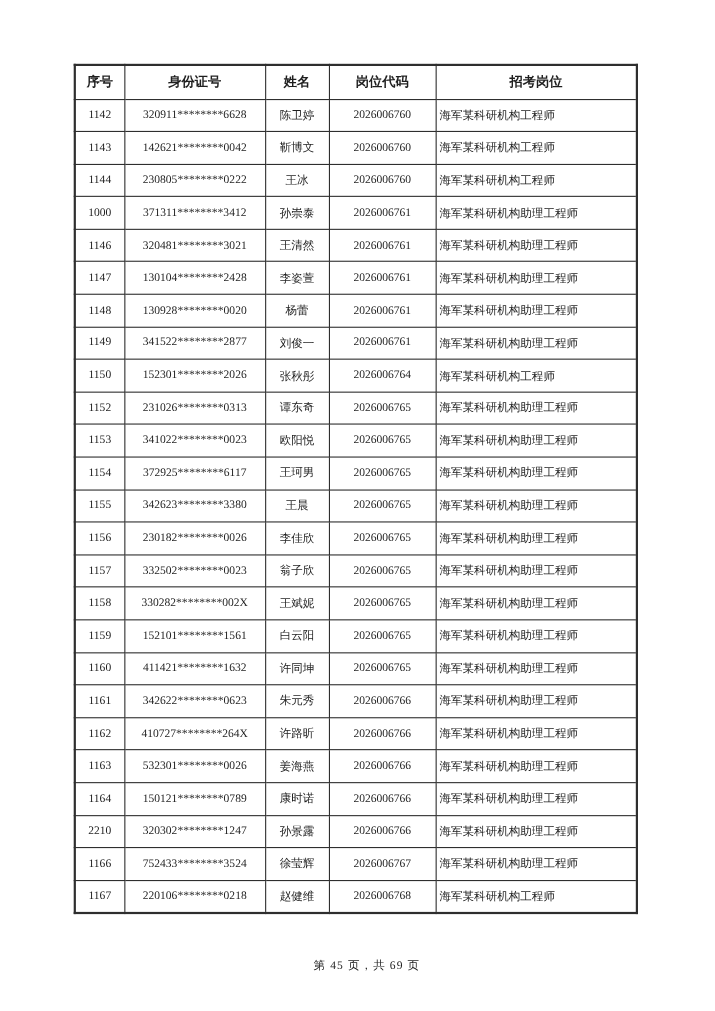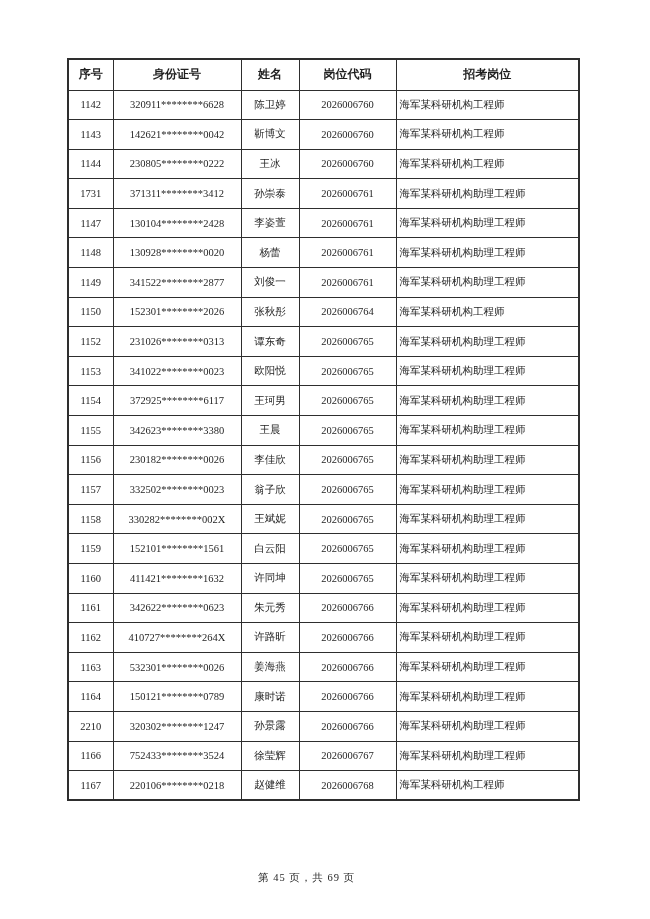--- a/index.html
+++ b/index.html
@@ -47,21 +47,21 @@
     font-size: 10.5px;
     font-weight: normal;
   }
   table.roster td.left {
     text-align: left;
     padding-left: 3px;
     margin-left: 32px;
   }
   .footer {
     position: absolute;
-    left: 51px; top: 871px;
+    left: 78px; top: 871px;
     width: 511px;
     text-align: center;
     font-size: 10.5px;
     letter-spacing: 1px;
     color: var(--text);
   }
 </style>
 </head>
 <body>
 
@@ -100,23 +100,30 @@
           <td class="left">海军某科研机构工程师</td>
         </tr>
         <tr>
           <td>1144</td>
           <td>230805********0222</td>
           <td>王冰</td>
           <td>2026006760</td>
           <td class="left">海军某科研机构工程师</td>
         </tr>
         <tr>
-          <td>1731</td>
+          <td>1000</td>
           <td>371311********3412</td>
           <td>孙崇泰</td>
+          <td>2026006761</td>
+          <td class="left">海军某科研机构助理工程师</td>
+        </tr>
+        <tr>
+          <td>1146</td>
+          <td>320481********3021</td>
+          <td>王清然</td>
           <td>2026006761</td>
           <td class="left">海军某科研机构助理工程师</td>
         </tr>
         <tr>
           <td>1147</td>
           <td>130104********2428</td>
           <td>李姿萱</td>
           <td>2026006761</td>
           <td class="left">海军某科研机构助理工程师</td>
         </tr>

